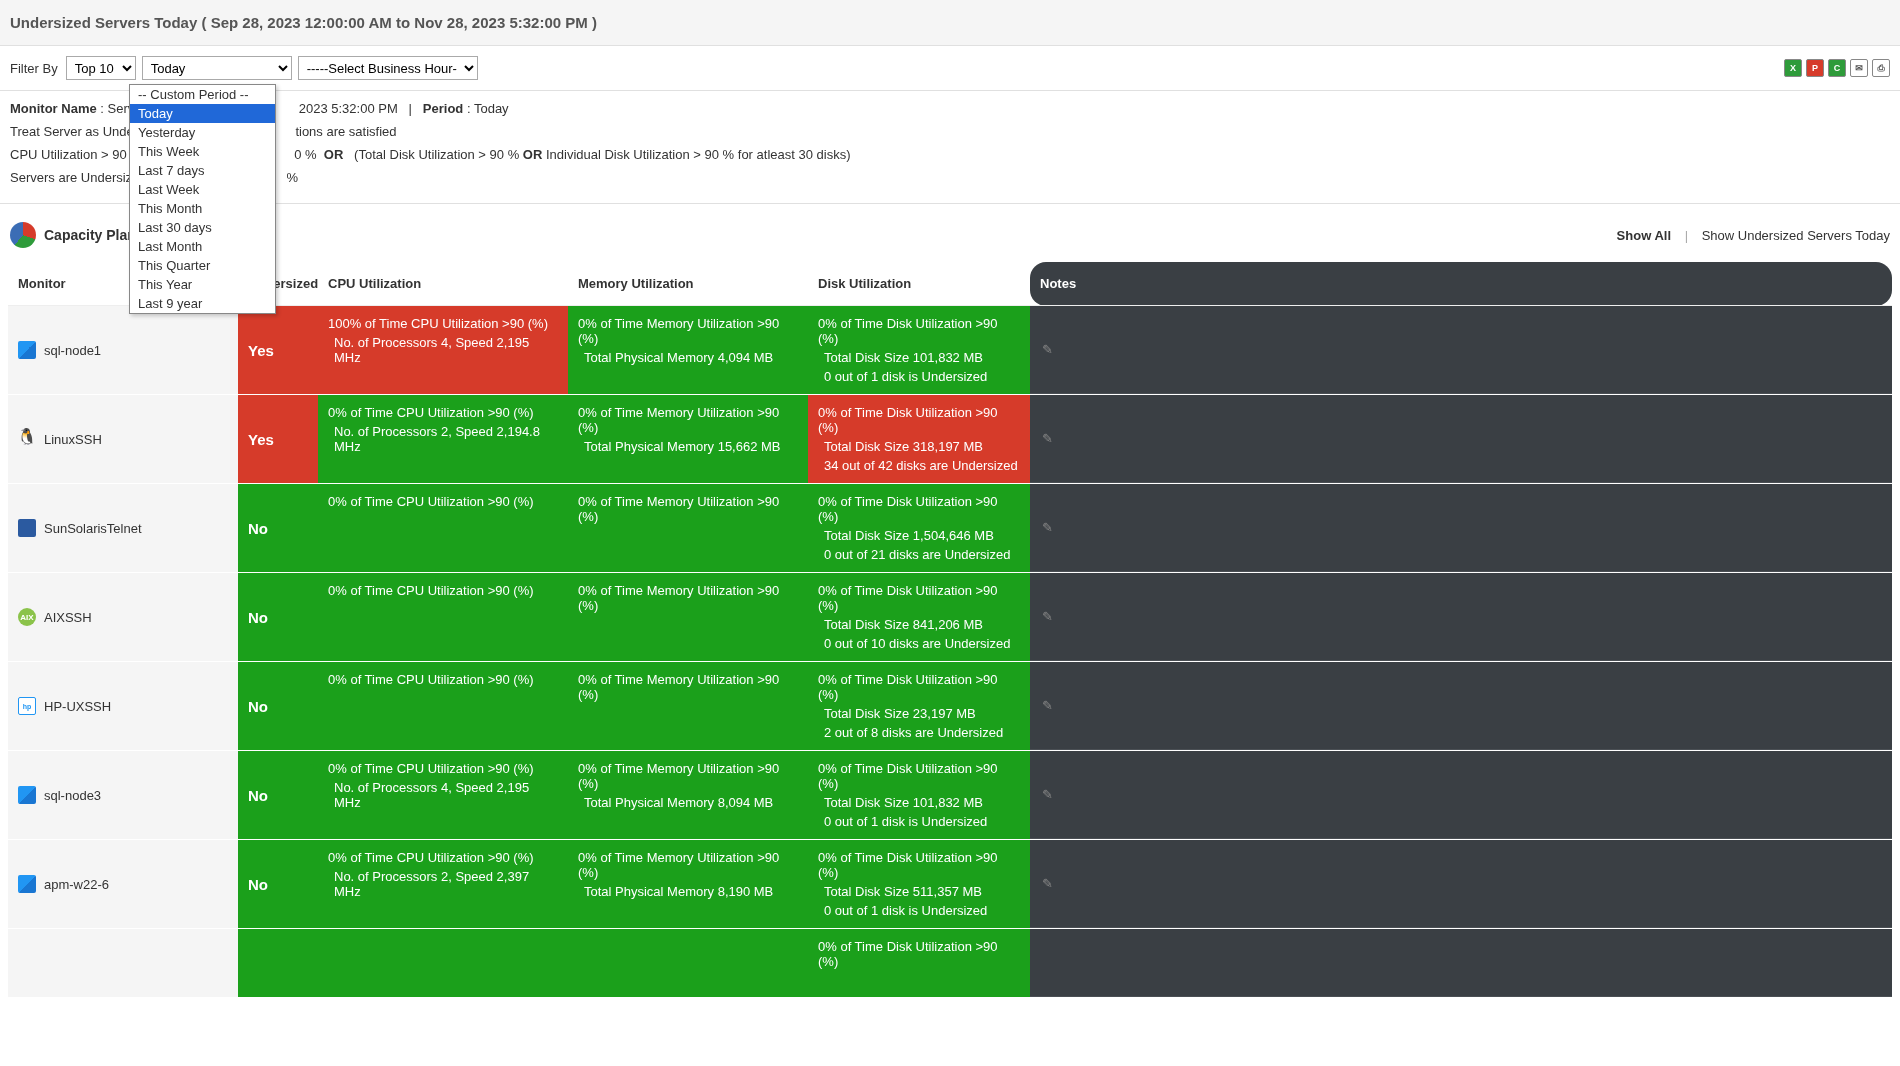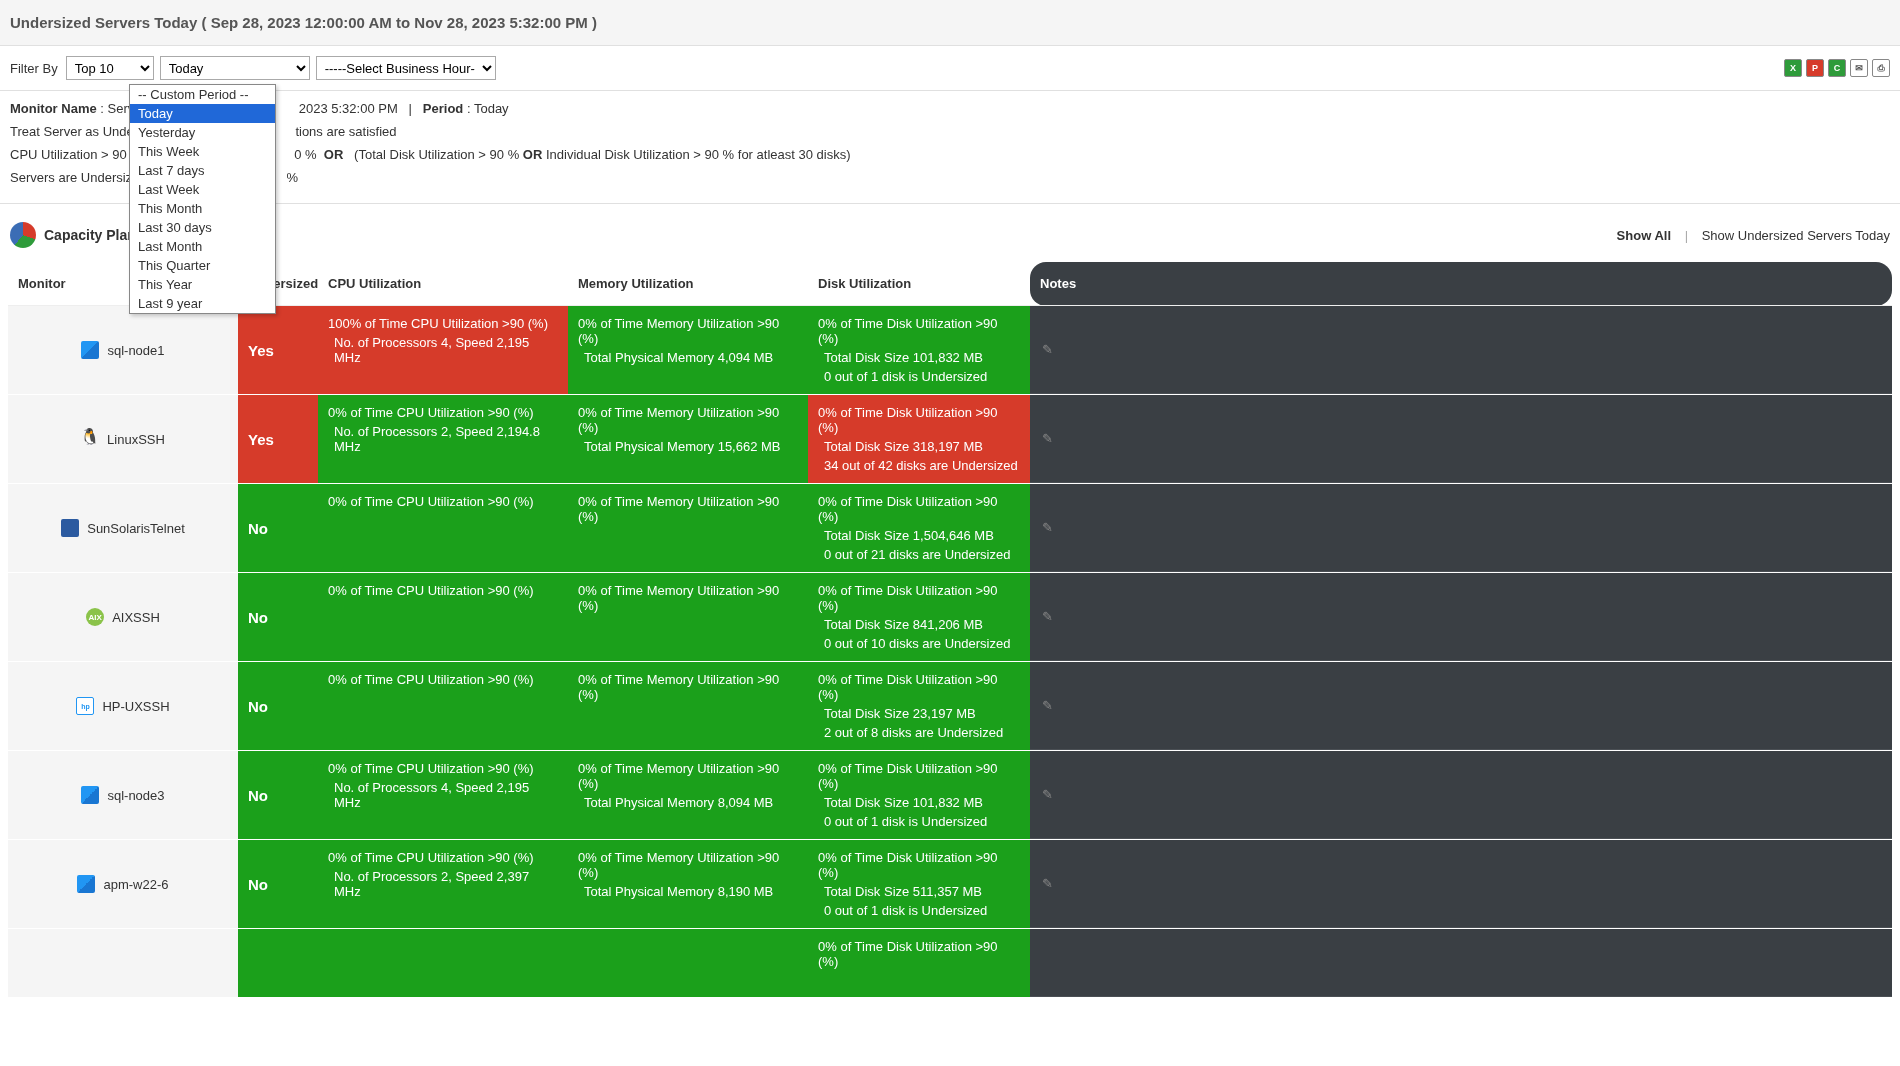--- a/index.html
+++ b/index.html
@@ -2,21 +2,21 @@
 <html><head>
 <meta charset="utf-8">
 <style>
 * { box-sizing: border-box; margin: 0; padding: 0; }
 body { font-family: Arial, sans-serif; font-size: 13px; color: #333; background: #fff; }
 .header-bar { background: #f5f5f5; padding: 14px 10px; border-bottom: 1px solid #e0e0e0; }
 .header-title { font-size: 15px; font-weight: bold; color: #555; }
 .filter-row { padding: 10px; display: flex; align-items: center; gap: 6px; border-bottom: 1px solid #e0e0e0; }
 .filter-label { font-size: 13px; color: #333; margin-right: 2px; text-align: center; }
 select { font-size: 13px; padding: 2px 4px; border: 1px solid #aaa; background: #fff; height: 24px; }
-.sel-topn { width: 88px; }
+.sel-topn { width: 70px; }
 .sel-period { width: 150px; }
 .sel-biz { width: 180px; }
 .export-icons { margin-left: auto; display: flex; gap: 4px; }
 .export-icon { width: 18px; height: 18px; border: 1px solid #888; display:flex; align-items:center; justify-content:center; font-size:9px; font-weight:bold; color:#fff; border-radius:2px; cursor:pointer;}
 .ic-xls { background:#2e9b3a; }
 .ic-pdf { background:#d63b2a; }
 .ic-csv { background:#2e9b3a; }
 .ic-mail, .ic-print { background:#fff; color:#555; }
 .dropdown-panel { position: absolute; left: 129px; top: 84px; width: 147px; background:#fff; border:1px solid #888; box-shadow: 2px 2px 4px rgba(0,0,0,0.2); z-index:10; }
 .dd-item { padding: 2px 8px; font-size: 13px; cursor:pointer; white-space:nowrap; }
@@ -35,21 +35,21 @@
 .tbl th { background:#fff; color:#333; font-weight:bold; text-align:left; padding: 14px 10px; border-bottom:1px solid #eee; font-size:13px; }
 .tbl th.dark, .tbl td.dark { background:#3a3f44; color:#fff;border-radius:16px; }
 .col-mon { width: 230px; }
 .col-und { width: 80px; }
 .col-cpu { width: 250px; }
 .col-mem { width: 240px; }
 .col-disk { width: 222px; }
 .col-notes { width: auto; }
 .tbl td { padding: 0; border-bottom:1px solid #fff; vertical-align:middle; }
 .cell { padding: 10px; font-size:13px; }
-.mon-cell { background:#f5f5f5; display:flex; align-items:center; gap:8px; height:100%; min-height:68px; padding:10px;justify-content:center; }
+.mon-cell { background:#f5f5f5; display:flex; align-items:center; gap:8px; height:100%; min-height:68px; padding:10px; }
 .os-icon { width:18px; height:18px; display:inline-block; }
 .os-win2 { background: linear-gradient(135deg,#2196f3 0 50%, #1976d2 50% 100%); border-radius:2px;}
 .os-lin { position:relative; }
 .os-lin::before { content:"\1F427"; font-size:16px; position:absolute; left:-1px; top:-3px; }
 .os-sun { background:#2b5aa0; border-radius:2px; }
 .os-aix { background:#8bc34a; border-radius:50%; font-size:8px; color:#fff; display:flex; align-items:center; justify-content:center; font-weight:bold;}
 .os-hp { background:#fff; border:1px solid #2196f3; color:#2196f3; font-size:7px; display:flex; align-items:center; justify-content:center; font-weight:bold; border-radius:2px;}
 .mon-name { color:#333; }
 .cell-red { background:#d63b2a; color:#fff; }
 .cell-green { background:#1ba01b; color:#fff; }

